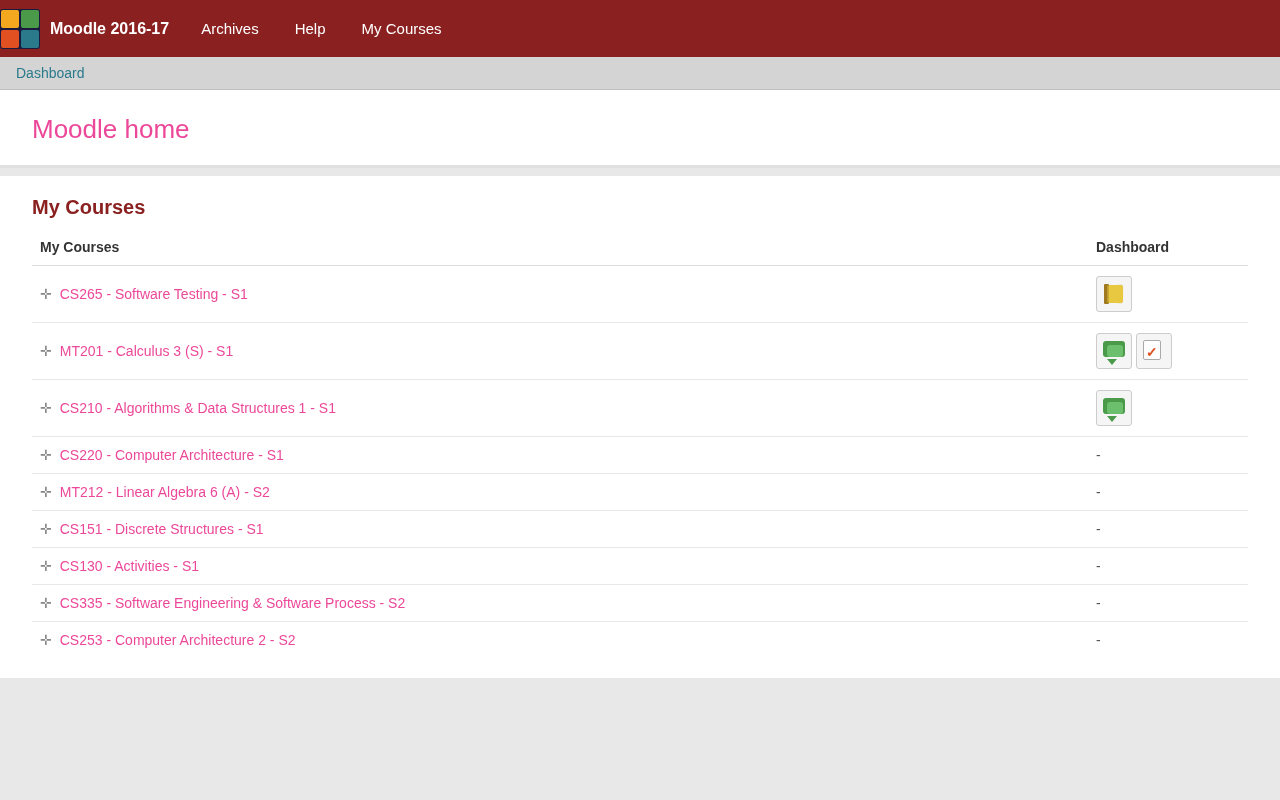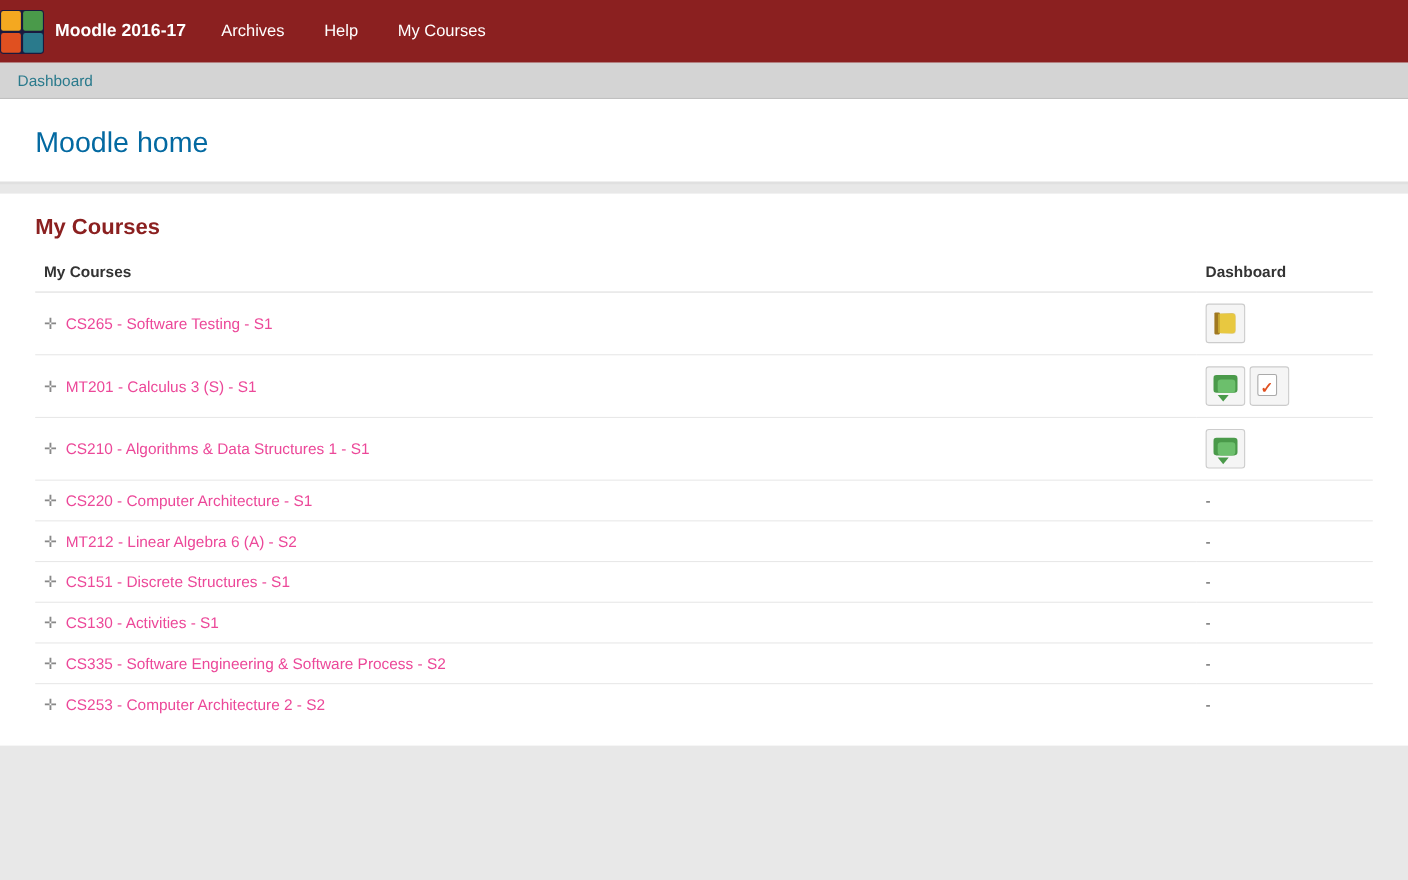--- a/index.html
+++ b/index.html
@@ -54,21 +54,21 @@
     }
 
     
     #page-title-area {
       background: #fff;
       padding: 24px 32px 20px 32px;
       border-bottom: 3px solid #e0e0e0;
     }
     #page-title {
       font-size: 26px;
-      color: #0369a1;
+      color: #ec4899;
       font-weight: normal;
     }
 
     
     #main-content {
       background: #fff;
       margin: 8px 0 0 0;
       padding: 20px 32px;
     }
 

